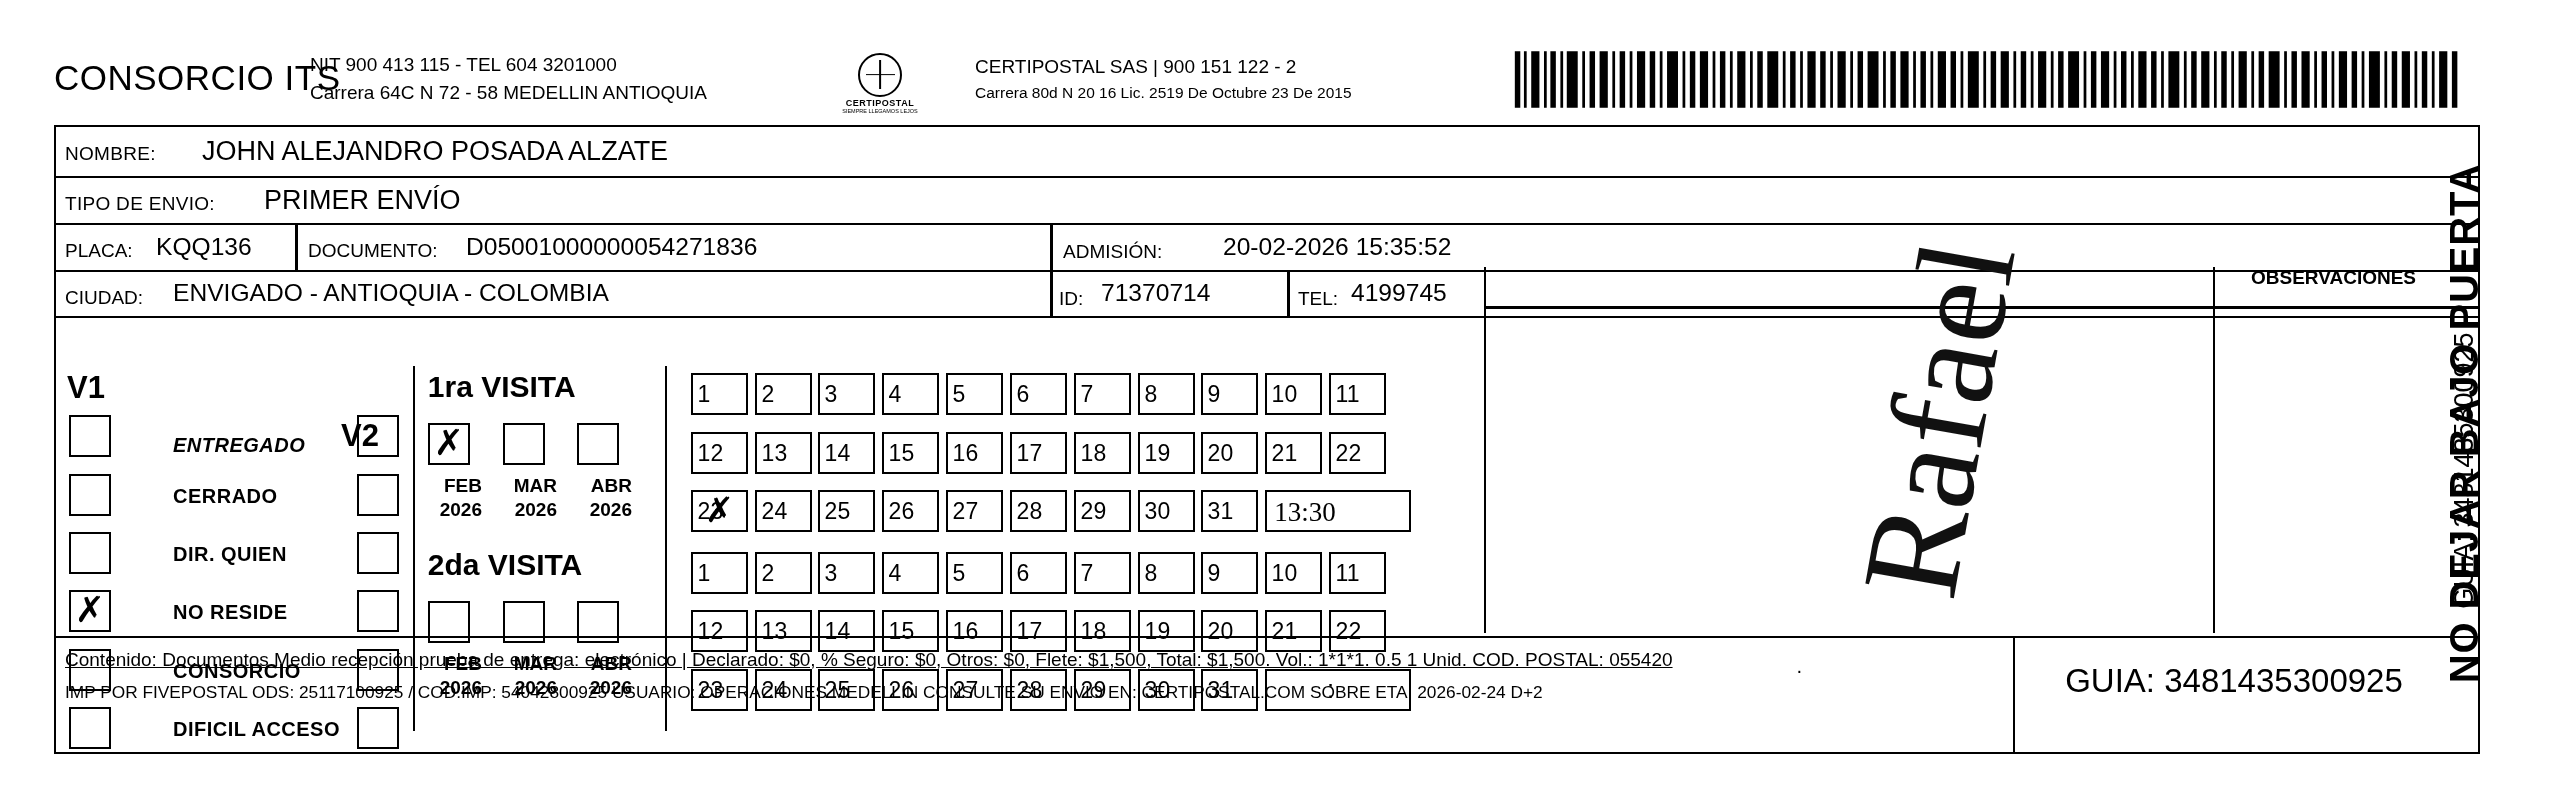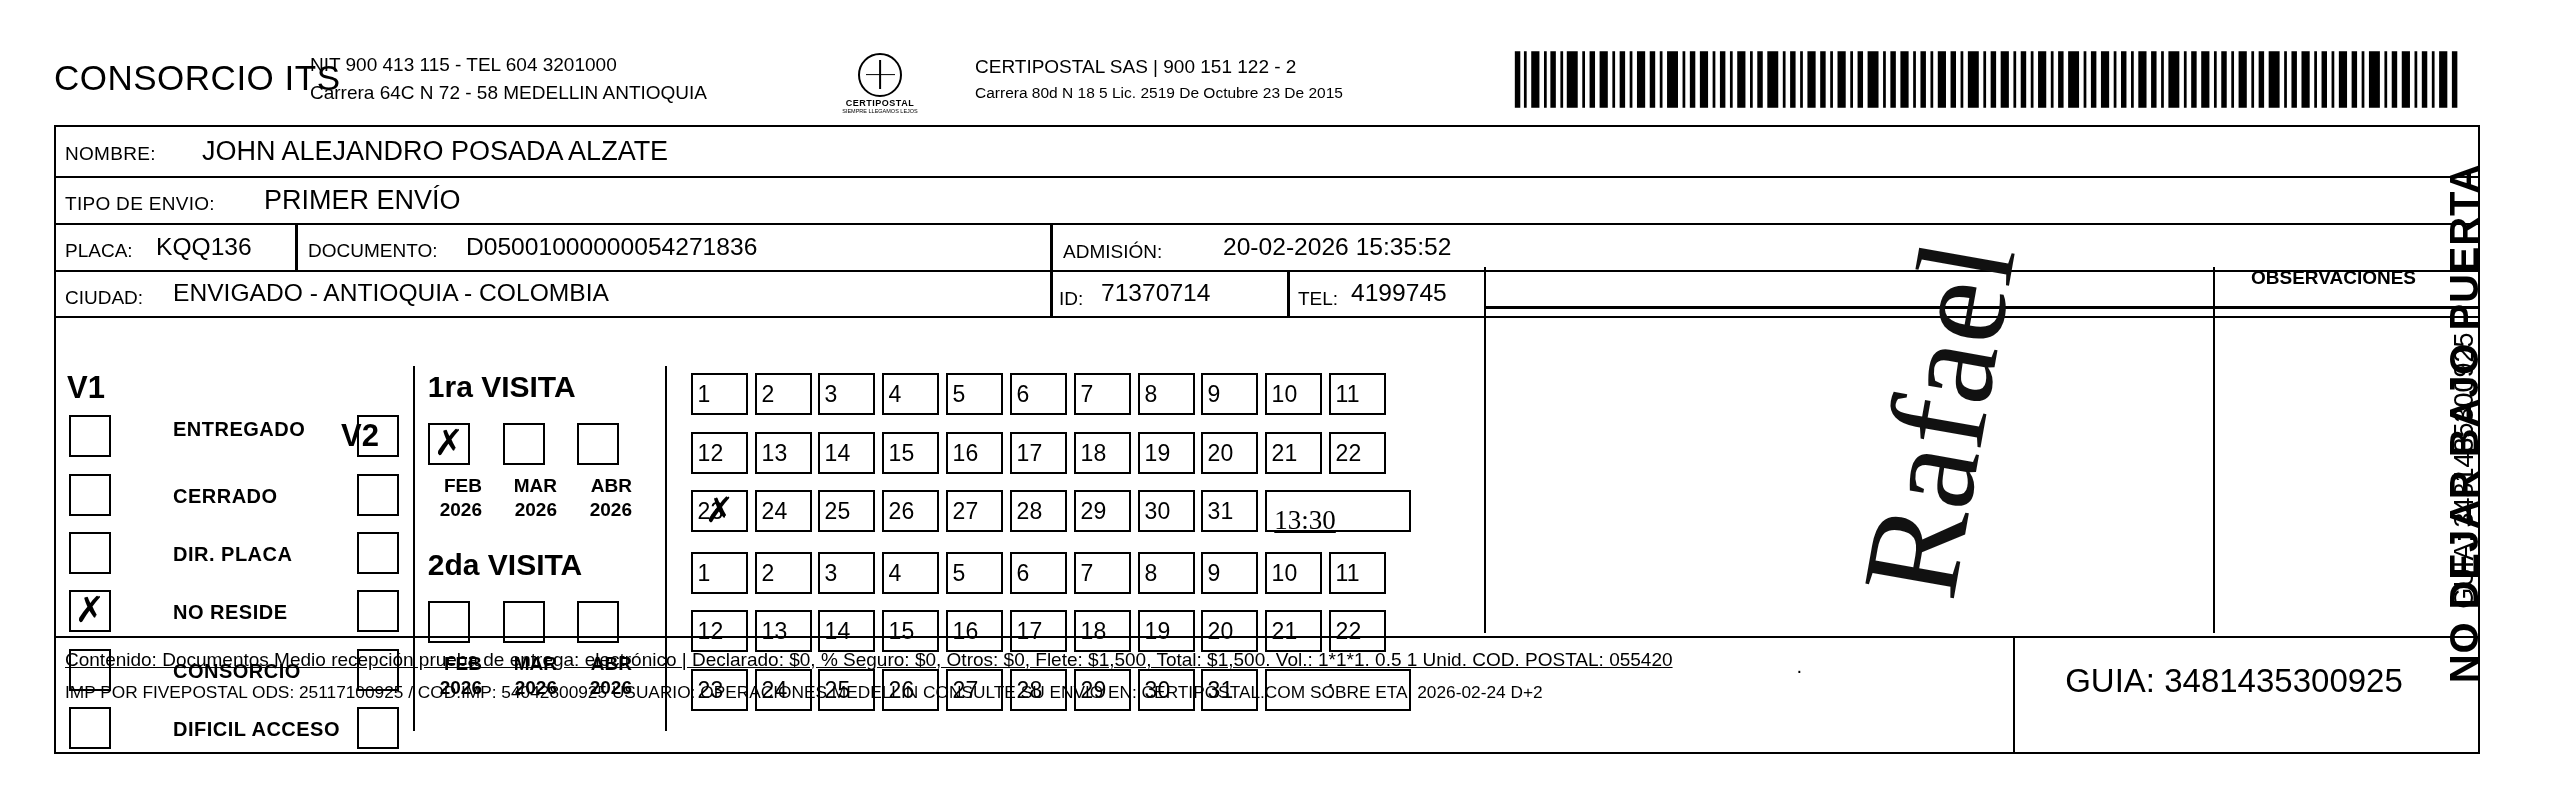--- a/index.html
+++ b/index.html
@@ -96,21 +96,21 @@
         <div>NIT 900 413 115 - TEL 604 3201000</div>
         <div>Carrera 64C N 72 - 58 MEDELLIN ANTIOQUIA</div>
       </div>
       <div class="logo">
         <div class="ring"></div>
         <div class="cap">CERTIPOSTAL</div>
         <div class="cap2">SIEMPRE LLEGAMOS LEJOS</div>
       </div>
       <div class="certi">
         <div>CERTIPOSTAL SAS | 900 151 122 - 2</div>
-        <div class="sub">Carrera 80d N 18 5  Lic. 2519 De Octubre 23 De 2015</div>
+        <div class="sub">Carrera 80d N 20 16  Lic. 2519 De Octubre 23 De 2015</div>
       </div>
       <div class="barcode">
         <svg width="948" height="57" viewBox="0 0 1040 62" aria-hidden="true">
           <g fill="#000">
             <rect x="2" y="0" width="6" height="62"></rect>
               <rect x="12" y="0" width="3" height="62"></rect>
             <rect x="20" y="0" width="9" height="62"></rect>
               <rect x="34" y="0" width="3" height="62"></rect>
             <rect x="41" y="0" width="6" height="62"></rect>
               <rect x="52" y="0" width="3" height="62"></rect>
@@ -243,29 +243,29 @@
         <div class="fldv" style="left:1295px;top:7.3px;">4199745</div>
       </div>
 
       <div class="body">
 
         <div class="vcol">
           <div class="vhead" style="position:absolute;left:11px;top:3.6px;">V1</div>
           <div class="vhead" style="position:absolute;left:285px;top:3.6px;margin-top:48px;">V2</div>
 
           <div class="chk" style="left:12.8px;top:49px;"></div>
-          <div class="st-lbl" style="left:117px;top:52px;">ENTREGADO</div>
+          <div class="st-lbl" style="left:117px;top:68px;font-style:italic;">ENTREGADO</div>
           <div class="chk" style="left:301px;top:49px;"></div>
 
           <div class="chk" style="left:12.8px;top:108px;"></div>
           <div class="st-lbl" style="left:117px;top:119px;">CERRADO</div>
           <div class="chk" style="left:301px;top:108px;"></div>
 
           <div class="chk" style="left:12.8px;top:166px;"></div>
-          <div class="st-lbl" style="left:117px;top:177px;">DIR. PLACA</div>
+          <div class="st-lbl" style="left:117px;top:177px;">DIR. QUIEN</div>
           <div class="chk" style="left:301px;top:166px;"></div>
 
           <div class="chk x" style="left:12.8px;top:224px;"></div>
           <div class="st-lbl" style="left:117px;top:235px;">NO RESIDE</div>
           <div class="chk" style="left:301px;top:224px;"></div>
 
           <div class="chk" style="left:12.8px;top:283px;"></div>
           <div class="st-lbl" style="left:117px;top:294px;">CONSORCIO</div>
           <div class="chk" style="left:301px;top:283px;"></div>
 
@@ -401,21 +401,21 @@
           <div class="daycell" style="left:407px;top:124px;">
               <span>29</span>
             </div>
           <div class="daycell" style="left:471px;top:124px;">
               <span>30</span>
             </div>
           <div class="daycell" style="left:534px;top:124px;">
               <span>31</span>
             </div>
           <div class="daycell wide" style="left:598px;top:124px;">
-            <span class="timeink" style="left:7.3px;top:13px;text-decoration:underline;">13:30</span>
+            <span class="timeink" style="left:7.3px;top:5px;">13:30</span>
           </div>
 
           <div class="daycell" style="left:24px;top:186px;">
               <span>1</span>
             </div>
           <div class="daycell" style="left:88px;top:186px;">
               <span>2</span>
             </div>
           <div class="daycell" style="left:151px;top:186px;">
               <span>3</span>

